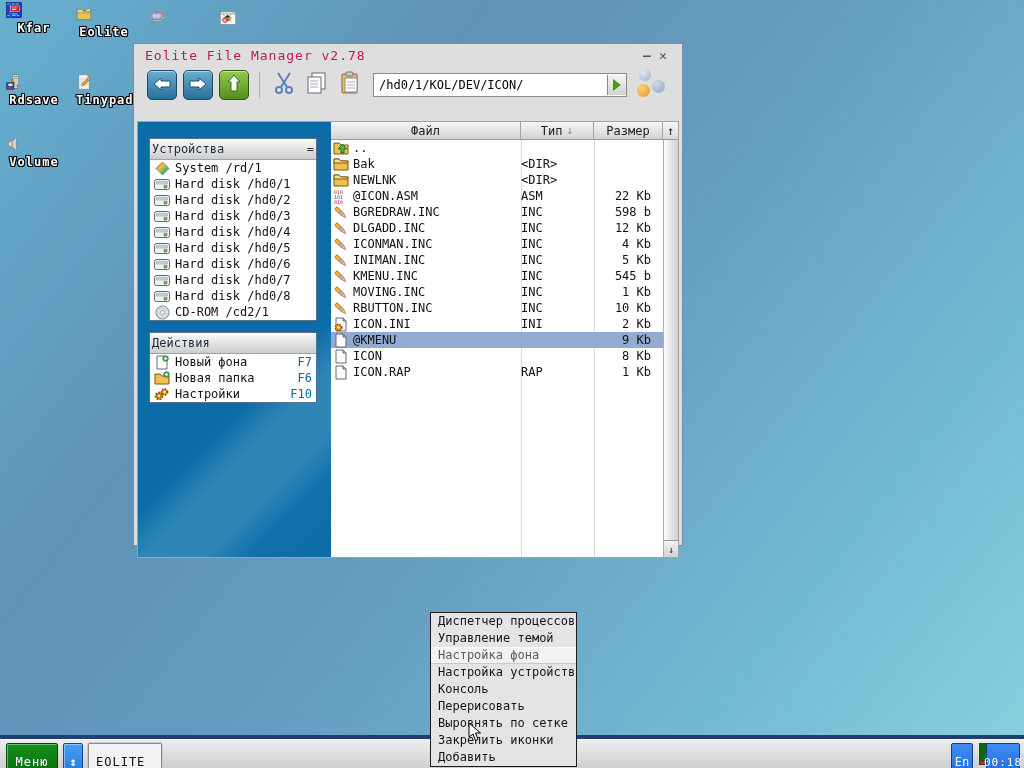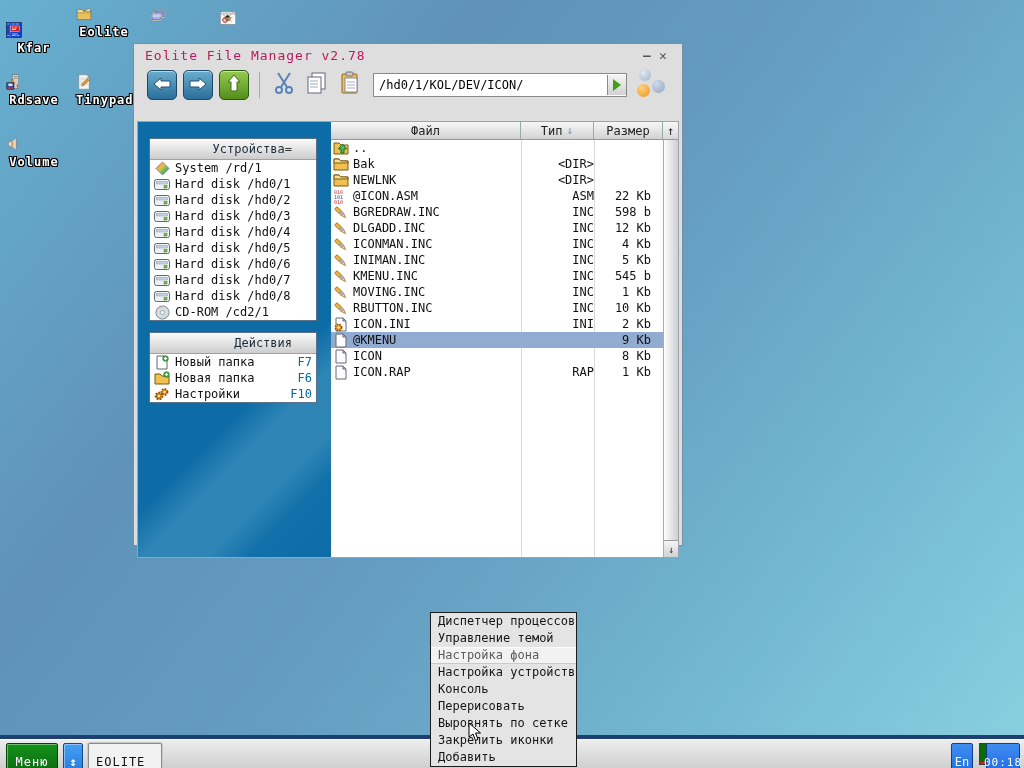--- a/index.html
+++ b/index.html
@@ -8,21 +8,21 @@
        -webkit-font-smoothing:none;}
   .desktop{position:absolute;inset:0;
     background:linear-gradient(128deg,#67b0d0 0%,#5f92b6 30%,#649dc0 52%,#74b9d2 78%,#89d1e0 100%);}
 
   
   .dicon{position:absolute;width:56px;text-align:center;cursor:default;}
   .dicon svg{display:block;margin:0 auto;}
   .dlabel{margin-top:3px;font-size:12px;font-weight:bold;color:#fff;letter-spacing:1px;
     text-shadow:-1px -1px 0 #000,1px -1px 0 #000,-1px 1px 0 #000,1px 1px 0 #000,
                 -1px 0 0 #000,1px 0 0 #000,0 -1px 0 #000,0 1px 0 #000;}
-  .pos0{left:6px;top:22px;} .pos1{left:76px;top:6px;}
+  .pos0{left:6px;top:2px;} .pos1{left:76px;top:6px;}
   .pos2{left:6px;top:74px;} .pos3{left:76px;top:74px;}
   .pos4{left:6px;top:136px;}
   .ticon{position:absolute;} .ticon0{left:150px;top:8px;} .ticon1{left:220px;top:10px;}
 
   
   .window{position:absolute;left:133px;top:43px;width:550px;height:503px;box-sizing:border-box;
     background:#dedede;border:1px solid #7a8ea2;padding:0 3px 3px 3px;z-index:10;}
   .titlebar{height:22px;display:flex;align-items:center;padding:0 8px;}
   .title{font-size:13px;color:#be185d;letter-spacing:1px;flex:1;}
   .win-btn{color:#555;font-size:13px;font-weight:bold;width:16px;text-align:center;cursor:default;}
@@ -44,42 +44,42 @@
   .sph2{width:13px;height:13px;left:4px;top:15px;background:radial-gradient(circle at 35% 30%,#ffd27a,#e89420);}
   .sph3{width:13px;height:13px;left:19px;top:11px;background:radial-gradient(circle at 35% 30%,#cdd9e8,#8fa6c2);}
 
   .content{display:flex;height:437px;border:1px solid #98a4b2;box-sizing:border-box;background:#fff;}
   .left{width:193px;flex:0 0 auto;position:relative;
     background:linear-gradient(135deg,#0d6ba6 0%,#0d6ba6 62%,#2f86b6 70%,#2f86b6 80%,#1170a9 87%,#0d6ba6 100%);}
   .panel{position:absolute;left:11px;width:168px;background:#fff;border:1px solid #5a7288;box-sizing:border-box;}
   .panel.devices{top:16px;}
   .panel.actions{top:210px;}
   .panel-header{height:20px;background:linear-gradient(#fafafa,#cdcdcd);border-bottom:1px solid #9aa4ae;
-    display:flex;align-items:center;padding:0 24px;font-size:12px;color:#1d2b3a;text-align:right;}
+    display:flex;align-items:center;padding:0 2px;font-size:12px;color:#1d2b3a;}
   .panel-header .ph-label{flex:1;}
   .collapse{color:#333;font-size:12px;}
   .drow,.arow{height:16px;display:flex;align-items:center;gap:5px;padding:0 4px;font-size:12px;color:#111;white-space:nowrap;}
   .arow .akey{margin-left:auto;color:#0369a1;}
   .rowicon{width:16px;height:16px;flex:0 0 auto;display:flex;align-items:center;justify-content:center;}
 
   .file-area{flex:1;display:flex;flex-direction:column;position:relative;background:#fff;}
   .fheader{height:17px;display:flex;background:linear-gradient(#f7f7f7,#d2d2d2);border-bottom:1px solid #999;
     font-size:12px;color:#222;flex:0 0 auto;}
   .fheader>div{display:flex;align-items:center;justify-content:center;border-right:1px solid #9aa;box-sizing:border-box;}
   .hc-file{width:190px;} .hc-type{width:73px;gap:4px;} .hc-size{width:69px;} .hc-scroll{width:15px;border-right:0!important;
     background:linear-gradient(#f8f8f8,#d8d8d8);}
   .sortarrow{color:#7e90bb;font-size:11px;}
   .fbody{flex:1;position:relative;}
   .rows{position:absolute;left:0;top:0;bottom:0;right:15px;
     background-image:linear-gradient(#d9d9d9,#d9d9d9),linear-gradient(#d9d9d9,#d9d9d9);
     background-size:1px 100%,1px 100%;background-position:190px 0,263px 0;background-repeat:no-repeat;}
   .frow{height:16px;display:flex;align-items:center;font-size:12px;color:#101010;white-space:nowrap;}
   .frow.sel{background:#92abd0;}
   .fic{width:20px;padding-left:2px;flex:0 0 auto;display:flex;align-items:center;}
-  .fname{width:168px;overflow:hidden;} .ftype{width:73px;text-align:right;} 
+  .fname{width:168px;overflow:hidden;} .ftype{width:73px;text-align:left;} 
   .fsize{width:69px;text-align:right;padding-right:12px;box-sizing:border-box;}
   .scrollbar{position:absolute;top:0;right:0;bottom:0;width:15px;border-left:1px solid #aab;box-sizing:border-box;
     background:linear-gradient(90deg,#fdfdfd,#cfcfcf);}
   .sdown{position:absolute;bottom:0;left:0;right:0;height:16px;border-top:1px solid #999;
     background:linear-gradient(#f4f4f4,#d2d2d2);display:flex;align-items:center;justify-content:center;
     font-size:10px;color:#222;}
 
   
   .cmenu{position:absolute;left:430px;top:612px;width:147px;background:#e4e4e4;border:1px solid #1c1c1c;
     z-index:60;box-sizing:border-box;}
@@ -440,21 +440,21 @@
           <div id="action-list">
               <div class="arow">
                 <span class="rowicon">
                   <svg width="14" height="15" viewBox="0 0 14 15">
                     <path d="M2 1 L9 1 L12 4 L12 14 L2 14 Z" fill="#fff" stroke="#667"></path>
                     <path d="M9 1 L9 4 L12 4 Z" fill="#ccc" stroke="#667"></path>
                     <circle cx="10.5" cy="3.5" r="2.8" fill="#58b858" stroke="#1a6a1a" stroke-width="0.7"></circle>
                     <path d="M10.5 2 L10.5 5 M9 3.5 L12 3.5" stroke="#fff" stroke-width="1"></path>
                   </svg>
                 </span>
-                <span>Новый папка</span>
+                <span>Новый фона</span>
                 <span class="akey">F7</span>
               </div>
               <div class="arow">
                 <span class="rowicon">
                   <svg width="16" height="14" viewBox="0 0 16 14">
                     <path d="M1 3 L6 3 L8 5 L15 5 L15 13 L1 13 Z" fill="#f0c050" stroke="#7a5a10"></path>
                     <circle cx="12.5" cy="3.5" r="2.8" fill="#58b858" stroke="#1a6a1a" stroke-width="0.7"></circle>
                     <path d="M12.5 2 L12.5 5 M11 3.5 L14 3.5" stroke="#fff" stroke-width="1"></path>
                   </svg>
                 </span>

